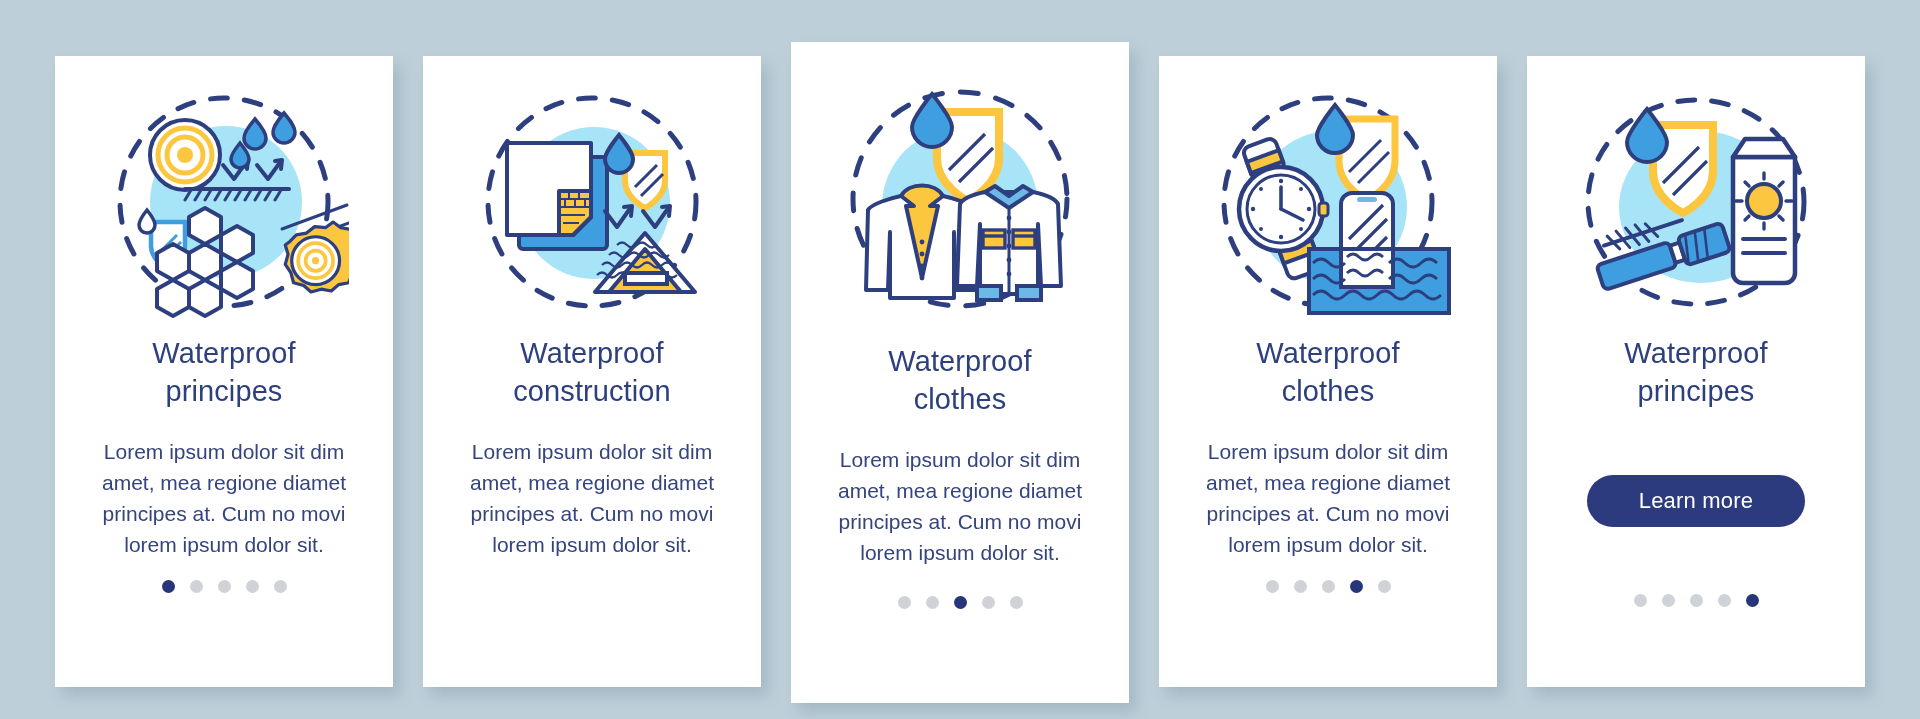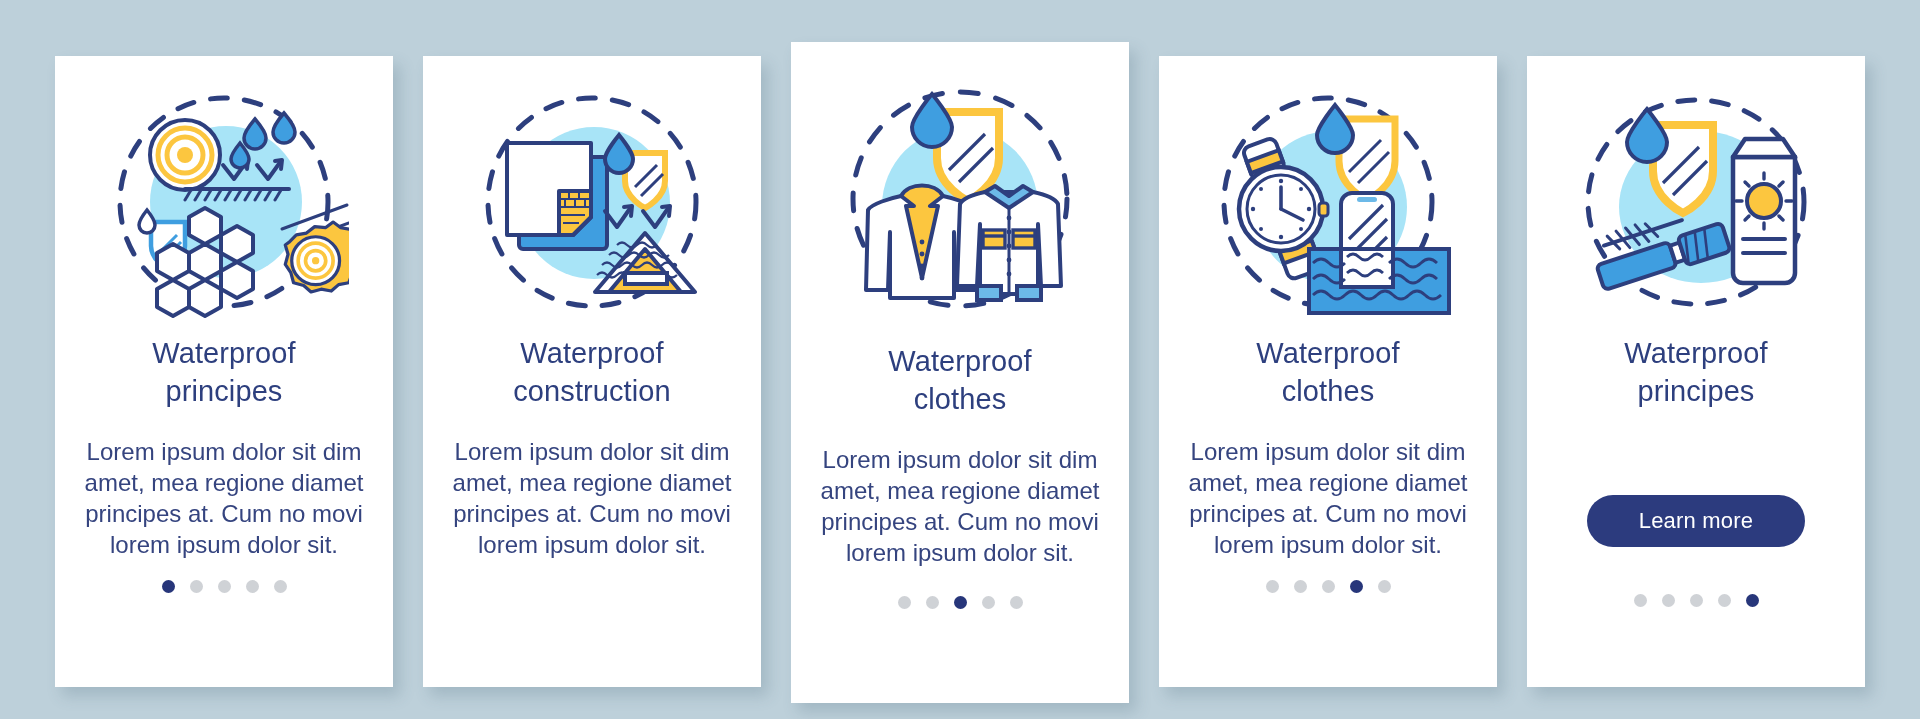--- a/index.html
+++ b/index.html
@@ -37,36 +37,36 @@
   .title{
     color:#2d3f7e;
     font-size:29px;line-height:38px;
     text-align:center;font-weight:400;
     letter-spacing:.1px;
     margin:0;padding:0 18px;
     max-width:260px;
   }
   .desc{
     color:#35447f;
-    font-size:24px;line-height:31px;
+    font-size:21px;line-height:31px;
     text-align:center;font-weight:400;
     margin:26px 0 0 0;padding:0 22px;
     max-width:296px;
   }
   .c5 .desc{max-width:300px;}
 
   .dots{
     display:flex;gap:15px;align-items:center;justify-content:center;
     position:absolute;left:0;right:0;bottom:94px;
   }
   .dot{width:13px;height:13px;border-radius:50%;background:#cfd2d6;}
   .dot.on{background:#27367a;}
 
   .btn{
-    position:absolute;bottom:140px;
+    position:absolute;bottom:160px;
     background:#2c3b7e;color:#ffffff;
     border:none;border-radius:26px;
     font-family:"Liberation Sans", sans-serif;
     font-size:22px;line-height:22px;
     padding:15px 52px;cursor:pointer;
     letter-spacing:.2px;
   }
   .c5 .dots{bottom:80px;}
 </style>
 </head>

